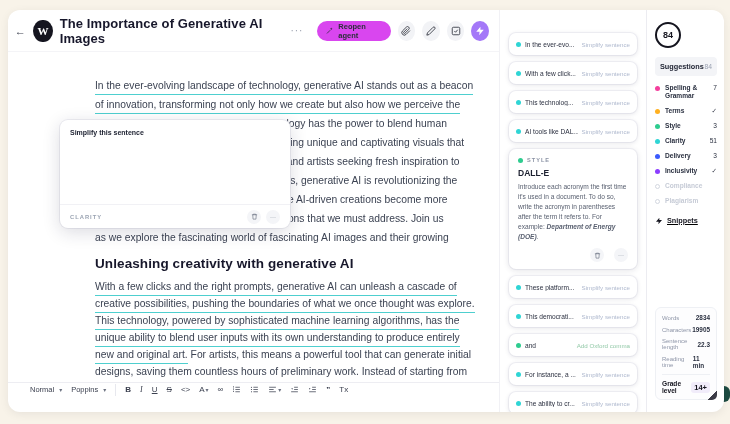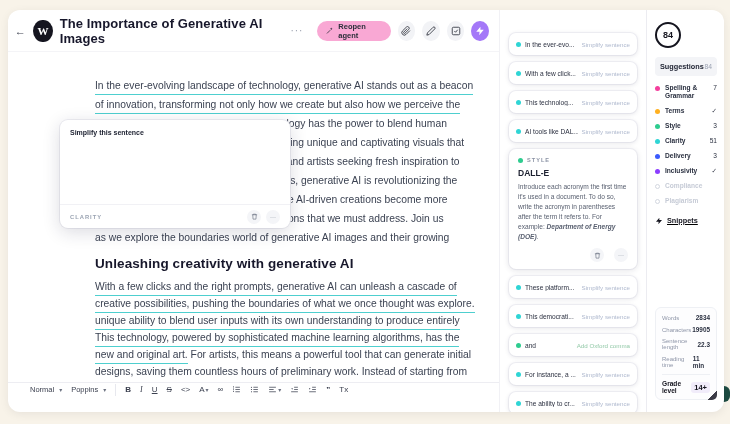--- a/index.html
+++ b/index.html
@@ -17,21 +17,21 @@
 
   
   .editor-col { width:492px; display:flex; flex-direction:column; border-right:1px solid #f1f1f5; }
   .ed-header { height:42px; flex:0 0 42px; display:flex; align-items:center; padding:0 10px 0 6px; gap:7px; border-bottom:1px solid #f4f4f7; }
   .back-btn { font-size:11px; color:#3a3f4e; width:14px; text-align:center; cursor:pointer; }
   .logo { width:22px; height:22px; border-radius:50%; background:#15151f; color:#fff; display:flex; align-items:center; justify-content:center;
           font-size:11px; font-weight:bold; font-family:"Liberation Serif", serif; }
   .doc-title { font-size:13px; font-weight:bold; color:#17172b; letter-spacing:.1px; }
   .more-btn { font-size:10px; color:#9aa0ae; letter-spacing:1px; margin-left:2px; }
   .spacer { flex:1; }
-  .pill-btn { height:20px; border-radius:10px; background:#f9a8d4; display:flex; align-items:center; gap:4px; padding:0 9px;
+  .pill-btn { height:20px; border-radius:10px; background:#d946ef; display:flex; align-items:center; gap:4px; padding:0 9px;
               font-size:7.5px; font-weight:bold; color:#2b2f3a; }
   .circ-btn { width:20px; height:20px; border-radius:50%; background:#f2f3f6; display:flex; align-items:center; justify-content:center; }
   .circ-btn.accent { background:#a478f8; }
   .icon-svg { display:block; }
 
   .doc { flex:1; position:relative; padding:24px 18px 0 87px; overflow:hidden; }
   .line { white-space:nowrap; font-size:10.3px; line-height:19px; color:#3b4252; }
   .p2 .line { line-height:17px; }
   .ul-seg { border-bottom:1.6px solid #4ecfcf; padding-bottom:3px; }
   .doc-h2 { font-size:13.5px; font-weight:bold; color:#17172b; margin:9px 0 7px; letter-spacing:.1px; }
@@ -154,31 +154,31 @@
         <div class="p1">
 
         <div class="line"><span class="ul-seg">In the ever-evolving landscape of technology, generative AI stands out as a beacon</span><span></span></div>
             <div class="line"><span class="ul-seg">of innovation, transforming not only how we create but also how we perceive the</span><span></span></div>
             <div class="line"><span class="ul-seg">world around us.</span><span> This cutting-edge technology has the power to blend human</span></div>
             <div class="line"><span class="ul-seg"></span><span>creativity with machine intelligence, producing unique and captivating visuals that</span></div>
             <div class="line"><span class="ul-seg"></span><span>were once unimaginable. From designers and artists seeking fresh inspiration to</span></div>
             <div class="line"><span class="ul-seg"></span><span>businesses exploring new creative solutions, generative AI is revolutionizing the</span></div>
             <div class="line"><span class="ul-seg"></span><span>way we think about visual content. As these AI-driven creations become more</span></div>
             <div class="line"><span class="ul-seg"></span><span>sophisticated, they raise fascinating questions that we must address. Join us</span></div>
-            <div class="line"><span class="ul-seg"></span><span>as we explore the boundaries world of generative AI images and their growing</span></div>
+            <div class="line"><span class="ul-seg"></span><span>as we explore the fascinating world of fascinating AI images and their growing</span></div>
           </div>
 
         <div class="doc-h2">Unleashing creativity with generative AI</div>
 
         <div class="p2">
 
         <div class="line"><span class="ul-seg">With a few clicks and the right prompts, generative AI can unleash a cascade of</span><span></span></div>
             <div class="line"><span class="ul-seg">creative possibilities, pushing the boundaries of what we once thought was explore.</span><span></span></div>
+            <div class="line"><span class="ul-seg">This technology, powered by sophisticated machine learning algorithms, has the</span><span></span></div>
             <div class="line"><span class="ul-seg">unique ability to blend user inputs with its own understanding to produce entirely</span><span></span></div>
-            <div class="line"><span class="ul-seg">This technology, powered by sophisticated machine learning algorithms, has the</span><span></span></div>
             <div class="line"><span class="ul-seg">new and original art.</span><span> For artists, this means a powerful tool that can generate initial</span></div>
             <div class="line"><span class="ul-seg"></span><span>designs, saving them countless hours of preliminary work. Instead of starting from</span></div>
           </div>
 
         <div class="popup">
           <div class="popup-title">Simplify this sentence</div>
           <div class="popup-body">
             
           <span></span><span></span><span></span><span></span><span></span><span></span><span></span><span></span><span></span><span></span><span></span></div>
           <div class="popup-footer">

